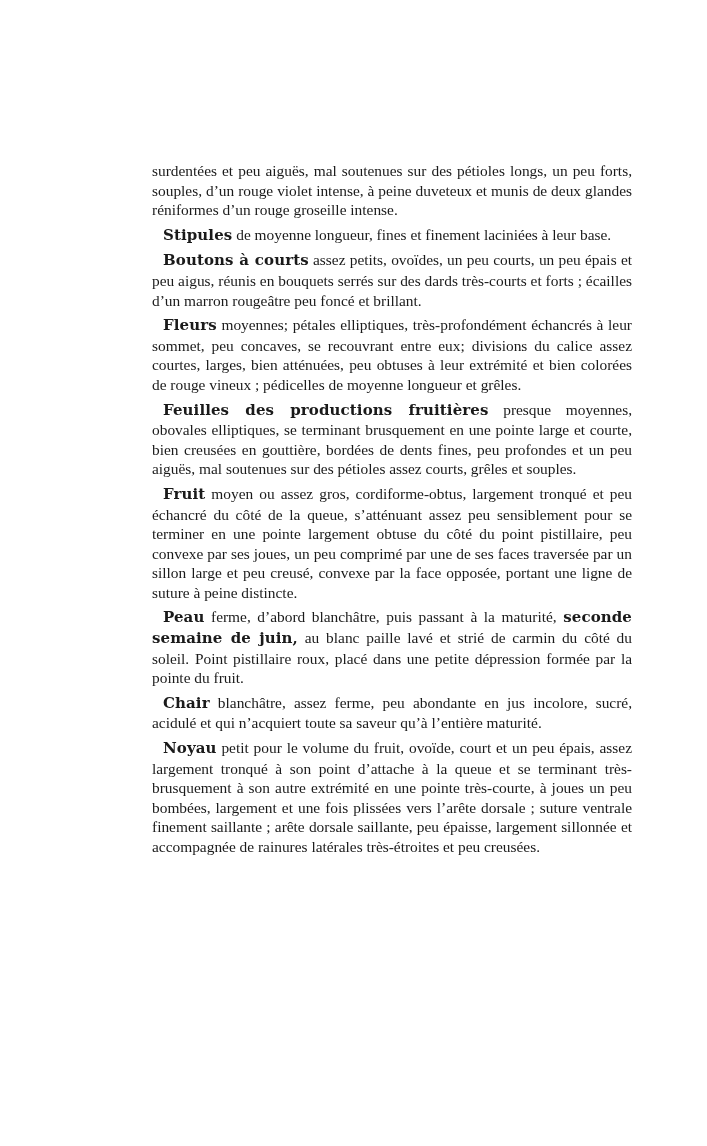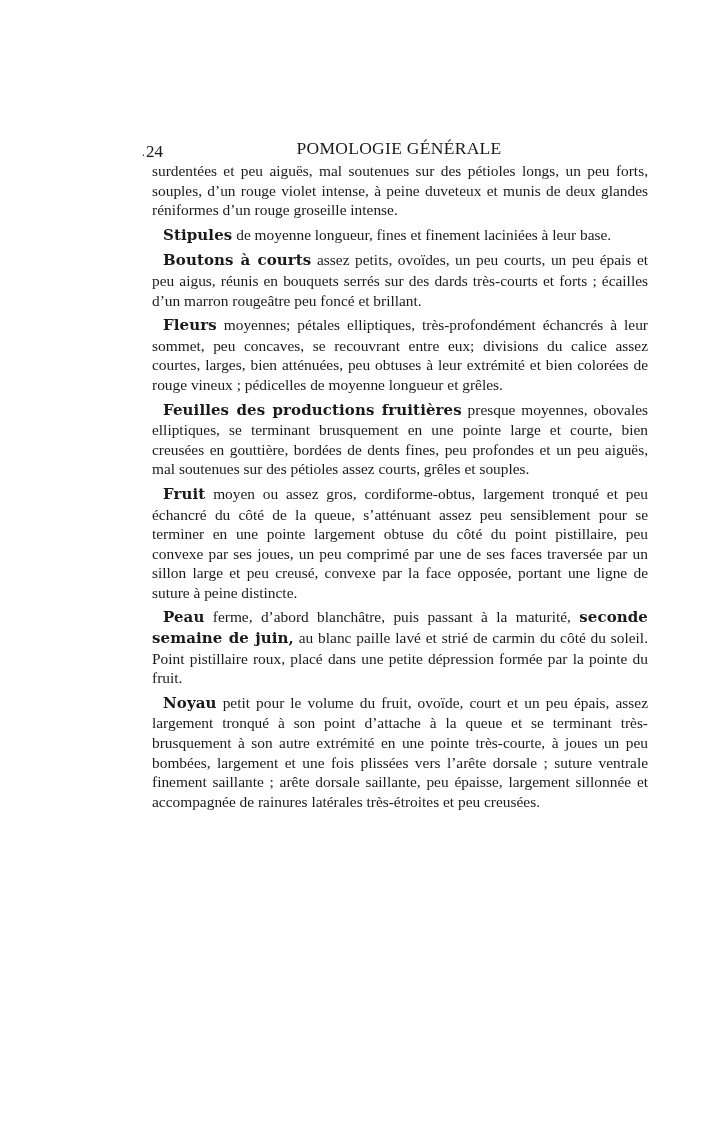--- a/index.html
+++ b/index.html
@@ -17,36 +17,32 @@
   }
   .page-number::before { content: "."; font-size: 12px; margin-right: 1px; position: relative; top: -1px; }
   .header-title {
     position: absolute; left: 0; right: 0; top: 0; text-align: center;
     font-size: 17.5px; letter-spacing: 0.3px; padding-left: 14px;
   }
   .body {
     position: absolute; left: 152px; top: 161px; width: 496px;
     font-size: 15.4px; line-height: 19.6px; text-align: justify;
   }
-  .para { margin: 0 0 5px 0; text-indent: 0; }
+  .para { margin: 0 16px 5px 0; text-indent: 0; }
   .para.indent { text-indent: 11px; }
   .para.first { text-indent: 0; }
   .term {
     font-family: "DejaVu Serif", "Liberation Serif", serif;
     font-weight: bold; font-size: 15px; letter-spacing: 0.1px;
   }
 </style>
 </head>
 <body>
 
 <div class="page">
-  <div class="running-head">
-    <span class="page-number">24</span>
-    <div class="header-title">POMOLOGIE GÉNÉRALE</div>
-  </div>
 
   <div class="body">
     <p class="para first">
       <span>surdentées et peu aiguës, mal soutenues sur des pétioles longs, un peu forts, souples, d’un rouge violet intense, à peine duveteux et munis de deux glandes réniformes d’un rouge groseille intense.</span>
     </p>
     <p class="para indent">
       <span class="term">Stipules</span><span> de moyenne longueur, fines et finement laciniées à leur base.</span>
     </p>
     <p class="para indent">
       <span class="term">Boutons à courts</span><span> assez petits, ovoïdes, un peu courts, un peu épais et peu aigus, réunis en bouquets serrés sur des dards très-courts et forts ; écailles d’un marron rougeâtre peu foncé et brillant.</span>
@@ -57,16 +53,19 @@
     <p class="para indent">
       <span class="term">Feuilles des productions fruitières</span><span> presque moyennes, obovales elliptiques, se terminant brusquement en une pointe large et courte, bien creusées en gouttière, bordées de dents fines, peu profondes et un peu aiguës, mal soutenues sur des pétioles assez courts, grêles et souples.</span>
     </p>
     <p class="para indent">
       <span class="term">Fruit</span><span> moyen ou assez gros, cordiforme-obtus, largement tronqué et peu échancré du côté de la queue, s’atténuant assez peu sensiblement pour se terminer en une pointe largement obtuse du côté du point pistillaire, peu convexe par ses joues, un peu comprimé par une de ses faces traversée par un sillon large et peu creusé, convexe par la face opposée, portant une ligne de suture à peine distincte.</span>
     </p>
     <p class="para indent">
       <span class="term">Peau</span><span> ferme, d’abord blanchâtre, puis passant à la maturité, </span><span class="term">seconde semaine de juin,</span><span> au blanc paille lavé et strié de carmin du côté du soleil. Point pistillaire roux, placé dans une petite dépression formée par la pointe du fruit.</span>
     </p>
     <p class="para indent">
+      <span class="term">Chair</span><span> blanchâtre, assez ferme, peu abondante en jus incolore, sucré, acidulé et qui n’acquiert toute sa saveur qu’à l’entière maturité.</span>
+    </p>
+    <p class="para indent">
       <span class="term">Noyau</span><span> petit pour le volume du fruit, ovoïde, court et un peu épais, assez largement tronqué à son point d’attache à la queue et se terminant très-brusquement à son autre extrémité en une pointe très-courte, à joues un peu bombées, largement et une fois plissées vers l’arête dorsale ; suture ventrale finement saillante ; arête dorsale saillante, peu épaisse, largement sillonnée et accompagnée de rainures latérales très-étroites et peu creusées.</span>
     </p>
   </div>
 </div>
 
 </body></html>

